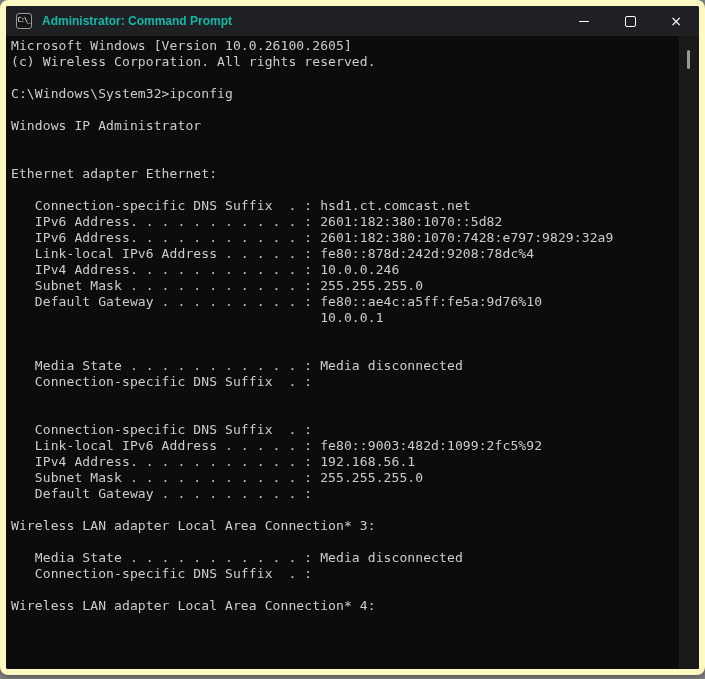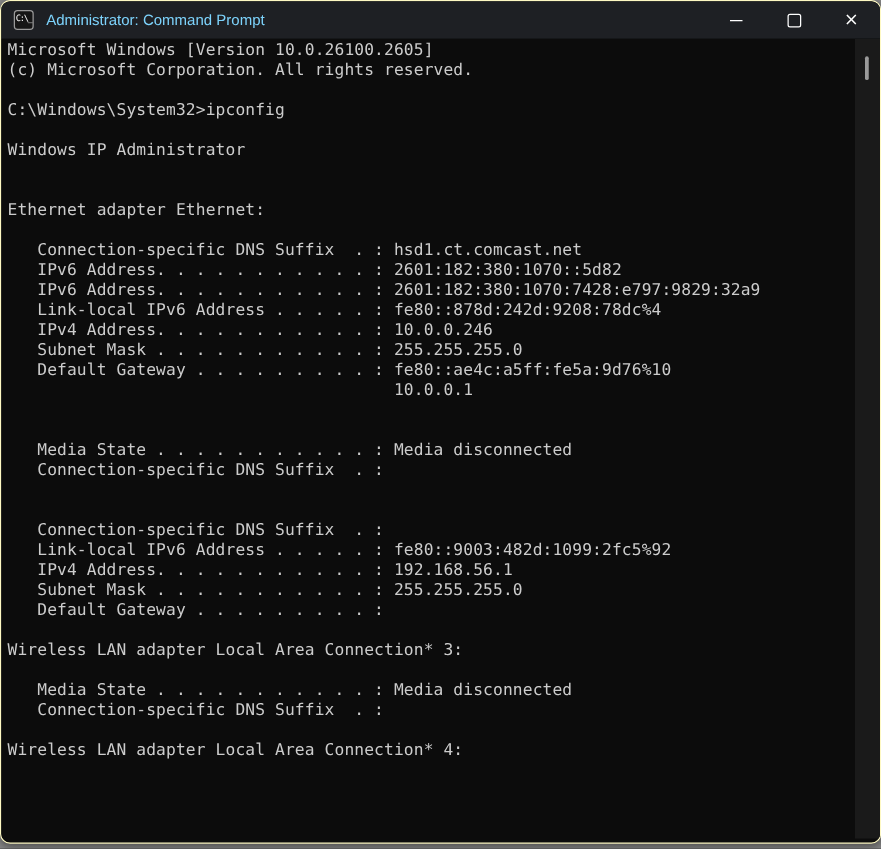--- a/index.html
+++ b/index.html
@@ -8,21 +8,21 @@
     background:#888888;
     overflow:hidden;
     font-family:"Liberation Sans", sans-serif;
     position:relative;
   }
   .window{
     position:absolute;top:0;left:0;
     width:705px;height:675px;
     box-sizing:border-box;
     background:#0c0c0c;
-    border:1px solid #fef9c3;
+    border:6px solid #fef9c3;
     border-radius:8px;
     overflow:hidden;
     box-shadow:0 2px 8px rgba(0,0,0,.45);
   }
   .titlebar{
     height:30px;
     background:#1e2024;
     display:flex;
     align-items:center;
     user-select:none;
@@ -36,23 +36,24 @@
     border-radius:3px;
     color:#ffffff;
     font-family:"DejaVu Sans Mono", "Liberation Mono", monospace;
     font-size:7px;
     line-height:13px;
     text-align:center;
     letter-spacing:-1px;
     overflow:hidden;
   }
   .title{
-    color:#7dd3fc;
+    color:#14b8a6;
     font-size:12px;
     white-space:nowrap;
+    font-weight:bold;
   }
   .controls{
     margin-left:auto;
     display:flex;
     height:30px;
   }
   .ctrl-btn{
     width:46px;height:30px;
     display:flex;align-items:center;justify-content:center;
     background:transparent;border:none;padding:0;
@@ -107,21 +108,21 @@
       </button>
       <button class="ctrl-btn">
         <span class="close-glyph">×</span>
       </button>
     </div>
   </div>
 
   <div class="console">
 
     <div class="line">Microsoft Windows [Version 10.0.26100.2605]</div>
-      <div class="line">(c) Microsoft Corporation. All rights reserved.</div>
+      <div class="line">(c) Wireless Corporation. All rights reserved.</div>
       <div class="line"></div>
       <div class="line">C:\Windows\System32&gt;ipconfig</div>
       <div class="line"></div>
       <div class="line">Windows IP Administrator</div>
       <div class="line"></div>
       <div class="line"></div>
       <div class="line">Ethernet adapter Ethernet:</div>
       <div class="line"></div>
       <div class="line">   Connection-specific DNS Suffix  . : hsd1.ct.comcast.net</div>
       <div class="line">   IPv6 Address. . . . . . . . . . . : 2601:182:380:1070::5d82</div>

